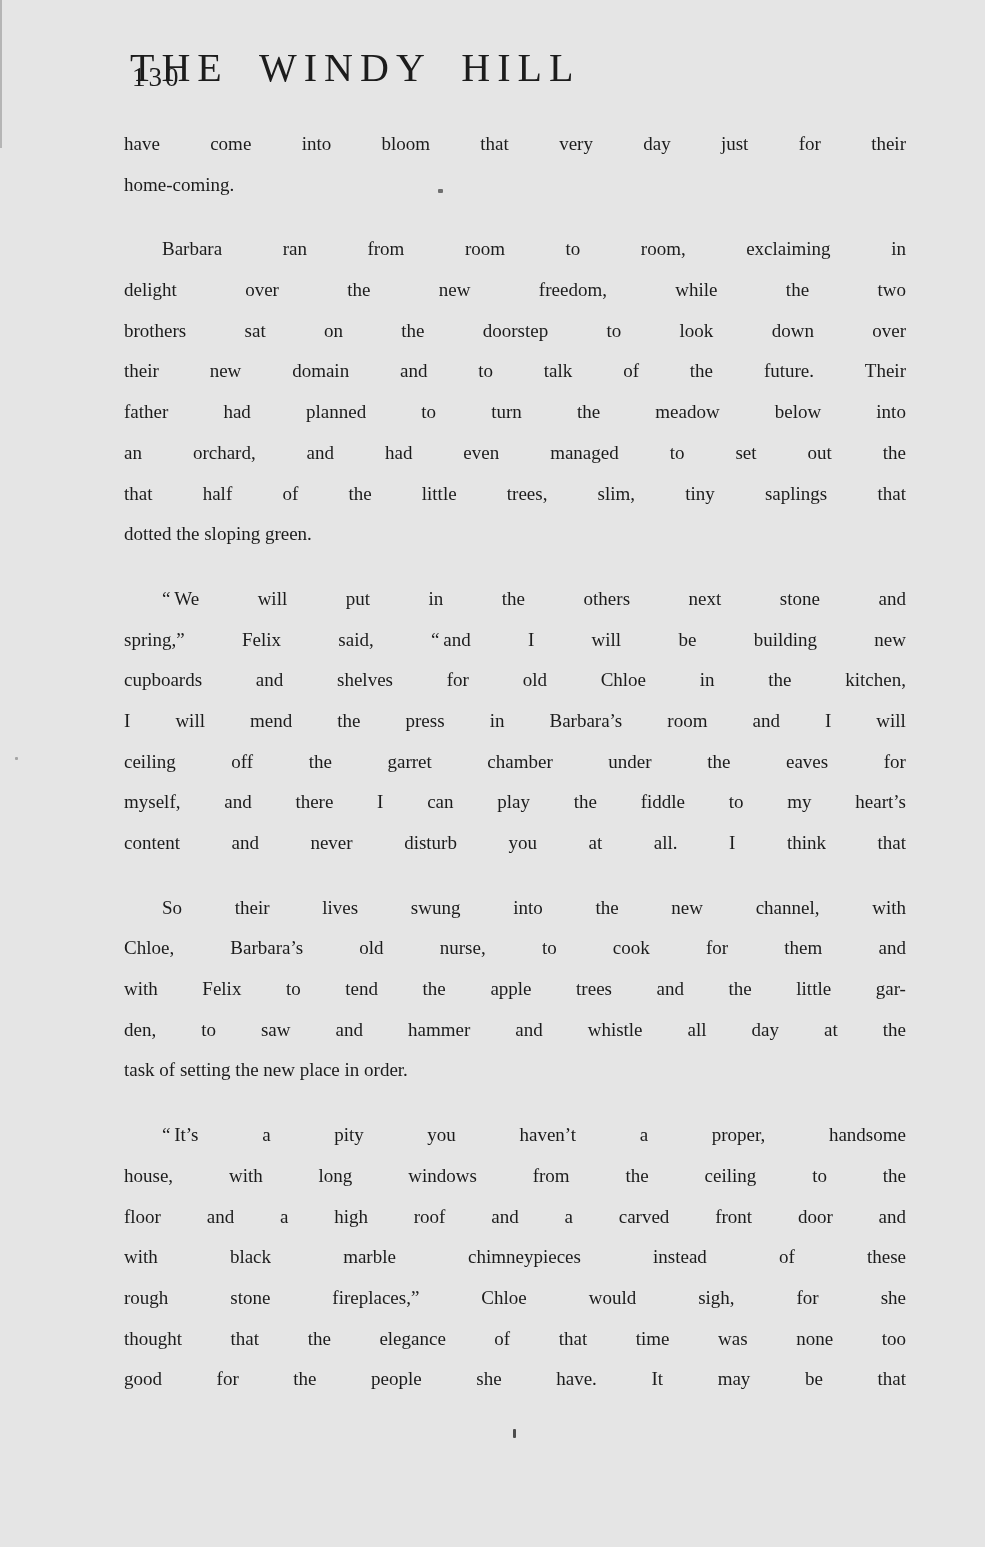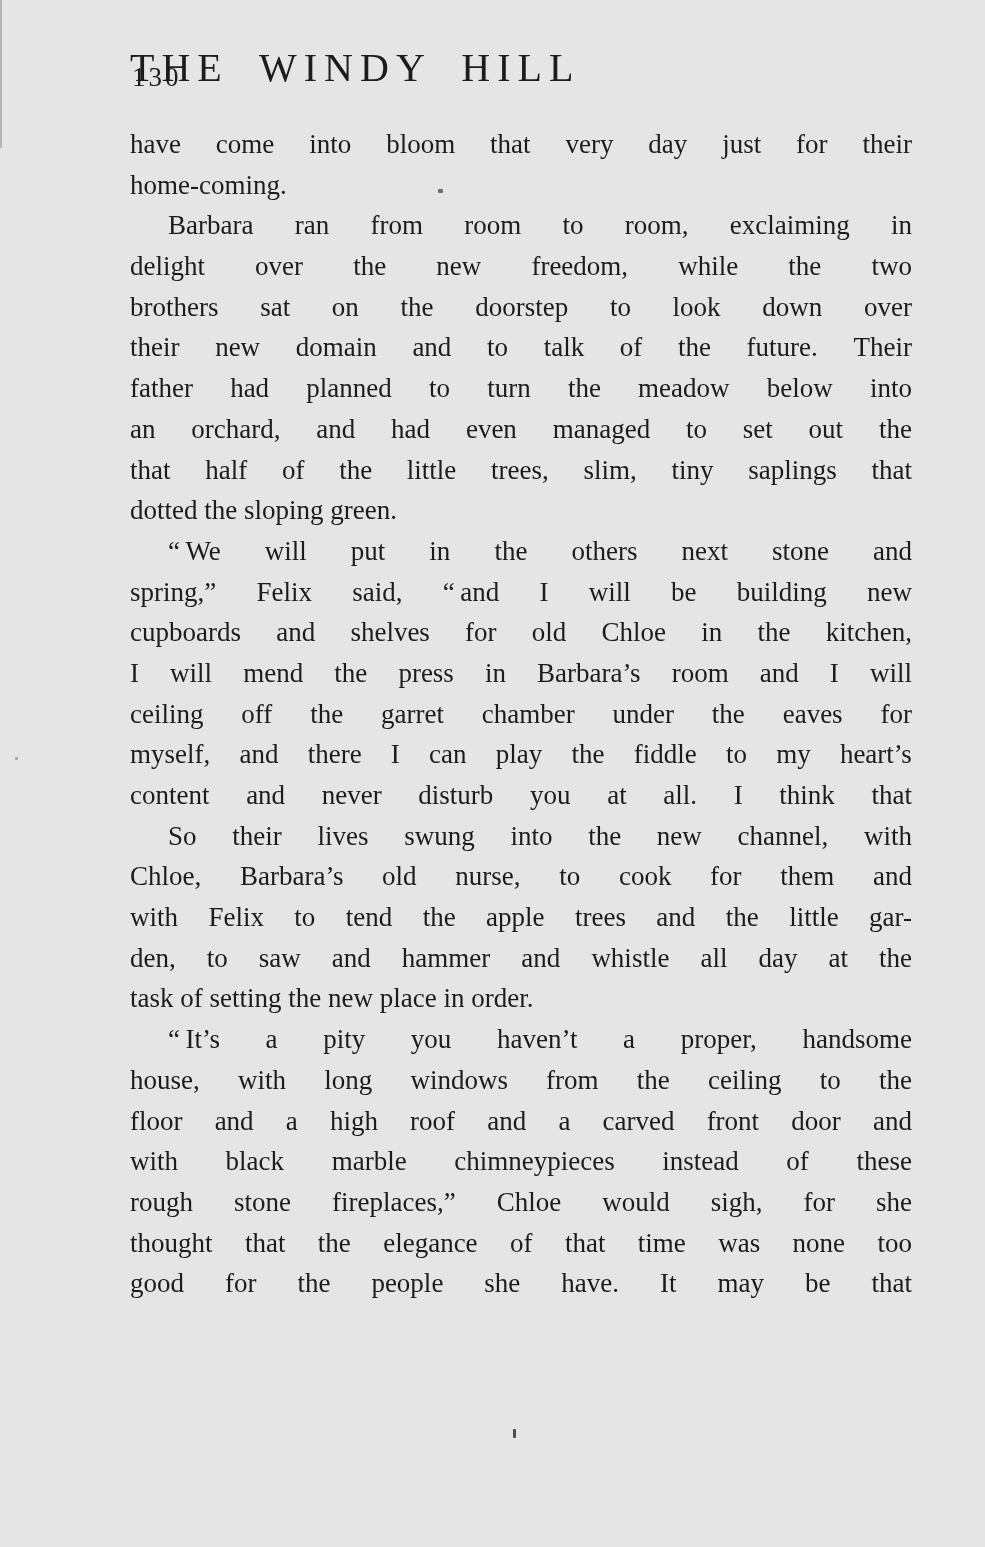--- a/index.html
+++ b/index.html
@@ -32,36 +32,36 @@
     display: block;
     text-align: left;
     font-size: 40px;
     line-height: 36px;
     letter-spacing: 7px;
     word-spacing: 14px;
     font-weight: 500;
   }
   .body-block {
     position: absolute;
-    left: 130px;
+    left: 124px;
     top: 124px;
     width: 782px;
-    font-size: 27px;
+    font-size: 19px;
   }
   .line {
     height: 40.69px;
     line-height: 40.69px;
     white-space: nowrap;
   }
   .line.just {
     display: flex;
     justify-content: space-between;
     align-items: baseline;
   }
-  .line.indent { padding-left: 38px; }
+  .line.indent { padding-left: 38px; margin-top: 24px; }
   .speck { position: absolute; border-radius: 1px; }
   .edge-line { position: absolute; }
 </style>
 </head>
 <body>
 
 <div class="page">
   <div class="header">
     <span class="pagenum">130</span>
     <span class="title">THE WINDY HILL</span>

